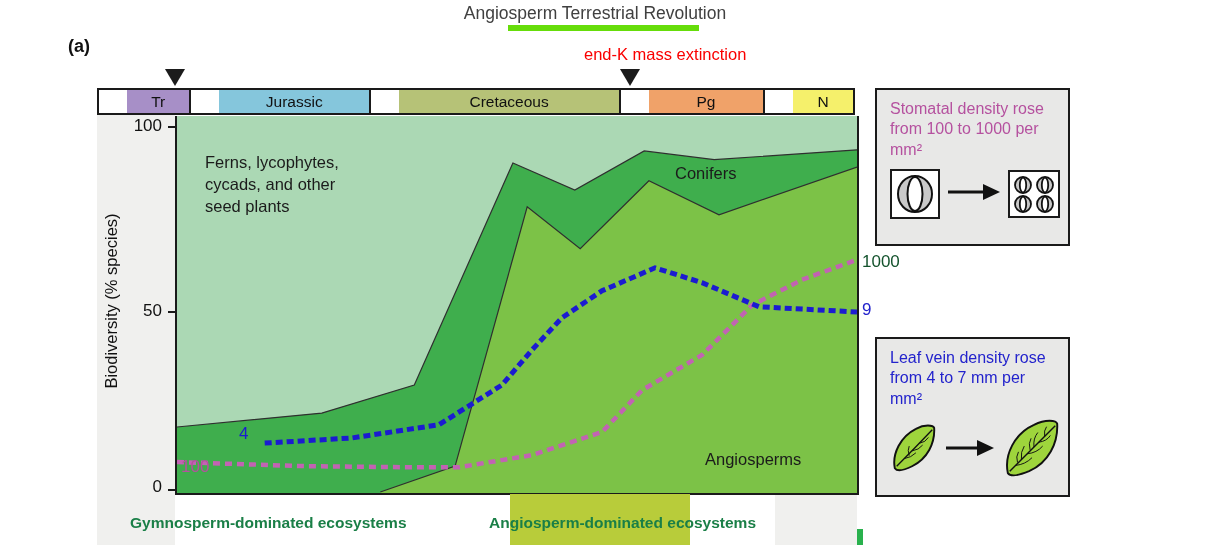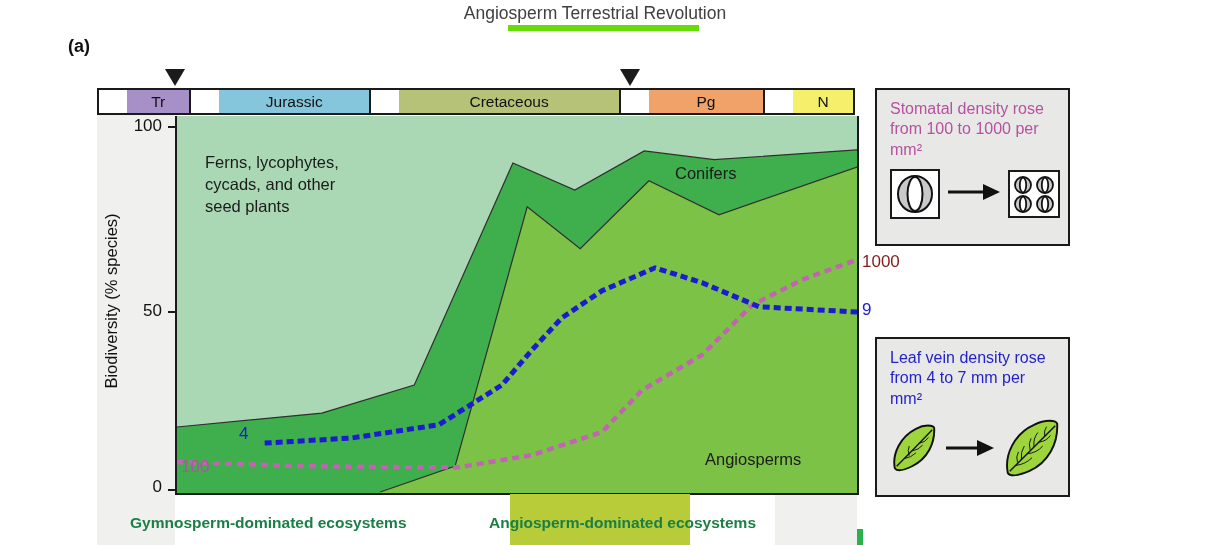--- a/index.html
+++ b/index.html
@@ -29,21 +29,21 @@
   .plot{left:175px;top:116px;width:680px;height:377px;background:#abd8b4;box-sizing:content-box;
         border-left:2px solid #1a1a1a;border-right:2px solid #1a1a1a;border-bottom:2px solid #1a1a1a;}
   .plot svg{position:absolute;left:0;top:0;width:680px;height:377px;}
   .plot-label{position:absolute;font-size:16.5px;color:#1b1b1b;}
   .lbl-ferns{left:28px;top:36px;width:162px;line-height:1.32;}
   .lbl-conifers{left:498px;top:48px;}
   .lbl-angiosperms{left:528px;top:334px;}
   .lbl-vein-start{left:62px;top:308px;color:#1b1bd1;font-size:17px;}
   .lbl-stomatal-start{left:4px;top:341px;color:#b5519f;font-size:17px;}
   .end-label{font-size:17px;}
-  .end-stomatal{left:862px;top:252px;color:#7f1d1d;}
+  .end-stomatal{left:862px;top:252px;color:#14532d;}
   .end-vein{left:862px;top:300px;color:#2323cc;}
   .side-box{width:195px;background:#e8e8e7;border:2px solid #1a1a1a;box-sizing:border-box;
             padding:9px 11px 8px 13px;}
   .box-stomatal{left:875px;top:88px;height:158px;}
   .box-vein{left:875px;top:337px;height:160px;}
   .side-text{font-size:16px;line-height:1.28;}
   .box-stomatal .side-text{color:#b5519f;}
   .box-vein .side-text{color:#2323cc;}
   .icon-row{display:flex;align-items:center;margin-top:9px;gap:7px;}
   .mini-box{background:#ffffff;border:2px solid #1a1a1a;display:flex;align-items:center;
@@ -57,20 +57,21 @@
 </style>
 </head>
 <body>
 
 <div class="stage">
 
   <div class="abs fig-title">Angiosperm Terrestrial Revolution</div>
   <div class="abs title-underline"></div>
   <div class="abs panel-label">(a)</div>
 
+  <div class="abs event-label event-endk">end-K mass extinction</div>
   <div class="abs tri tri-tj"></div>
   <div class="abs tri tri-endk"></div>
 
   <div class="abs timescale">
       <div class="period" style="background: rgb(167, 143, 199); flex-grow: 0.103; flex-basis: 0px;">Tr</div>
       <div class="period" style="background: rgb(133, 198, 220); flex-grow: 0.247; flex-basis: 0px;">Jurassic</div>
       <div class="period" style="background: rgb(182, 194, 119); flex-grow: 0.363; flex-basis: 0px;">Cretaceous</div>
       <div class="period" style="background: rgb(240, 162, 105); flex-grow: 0.188; flex-basis: 0px;">Pg</div>
       <div class="period" style="background: rgb(245, 240, 107); flex-grow: 0.099; flex-basis: 0px;">N</div>
     </div>

